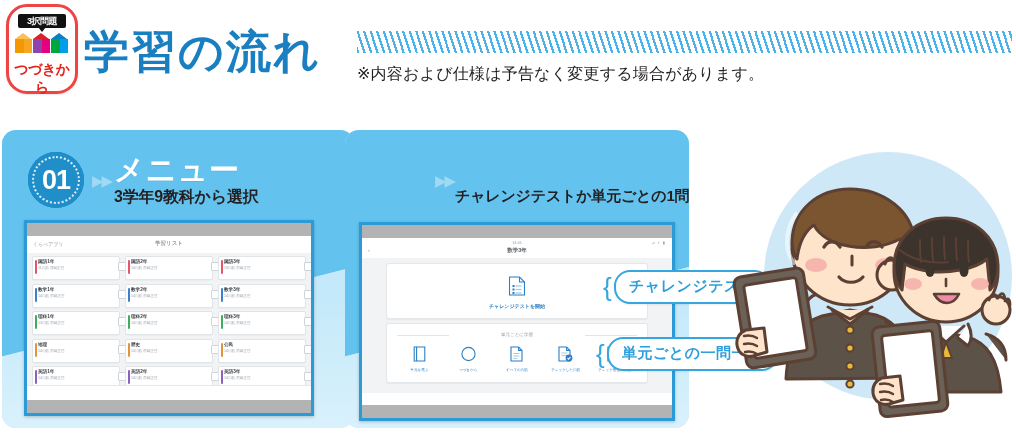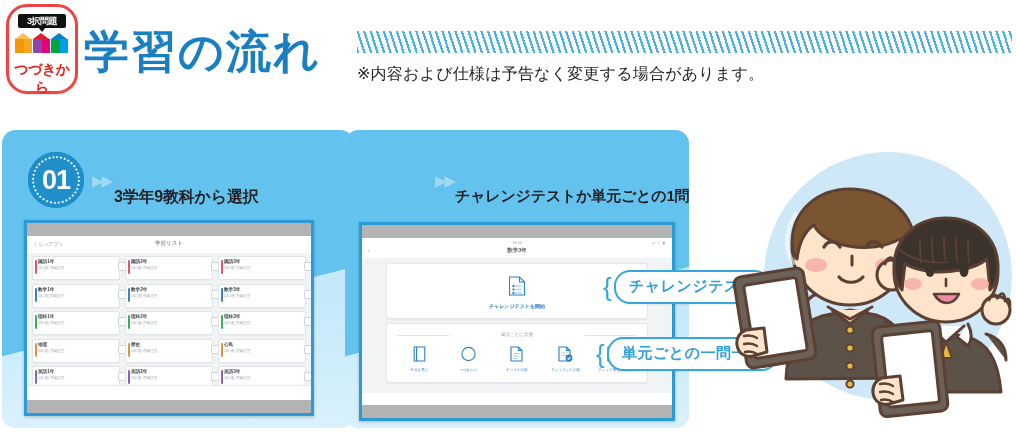--- a/index.html
+++ b/index.html
@@ -155,20 +155,21 @@
 <div class="page-title">学習の流れ</div>
 <div class="hatch"></div>
 <div class="note">※内容および仕様は予告なく変更する場合があります。</div>
 
 <div class="card" id="card1">
   <div class="card-top"></div>
   <div class="card-light"></div>
 
   <div class="num">01</div>
   <div class="chev">▶▶</div>
+  <div class="step-title">メニュー</div>
   <div class="step-sub">3学年9教科から選択</div>
 
   <div class="tablet" id="tab1">
     <div class="bezel t"></div>
     <div class="bezel b"></div>
     <div class="screen">
       <div class="m-bar">
         <div class="m-back">くらべアプリ</div>
         <div class="m-ttl">学習リスト</div>
       </div>

